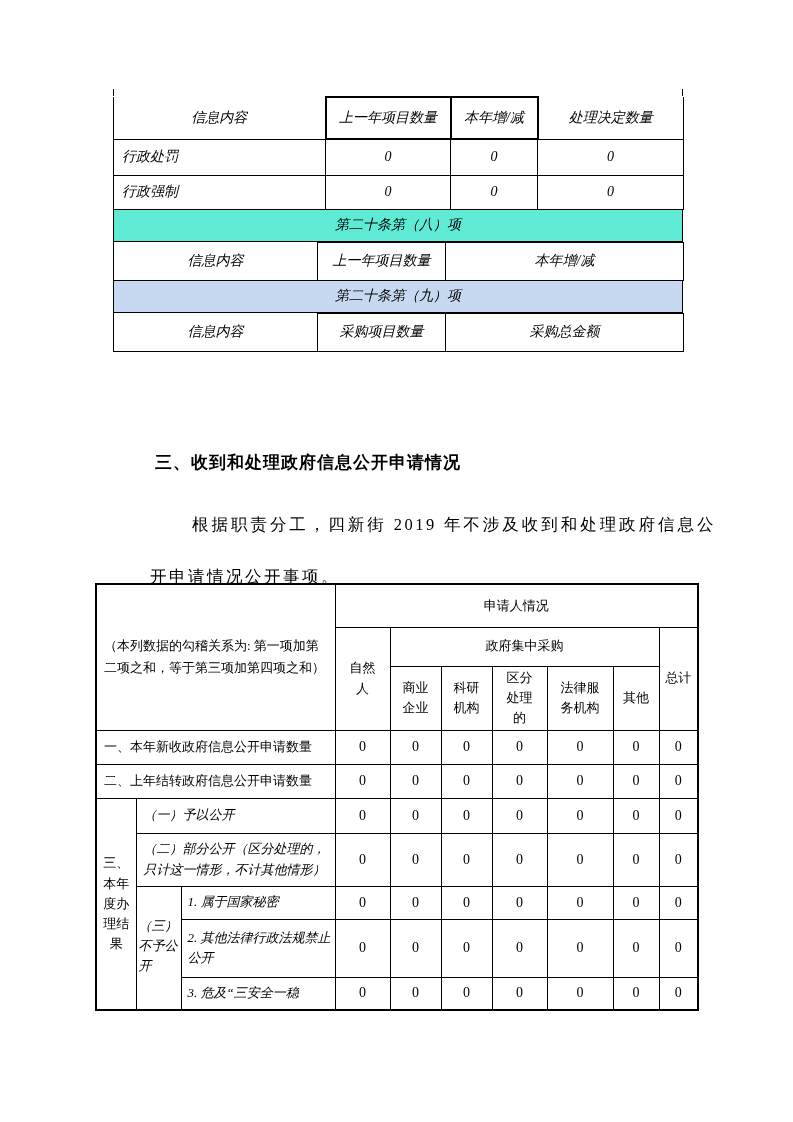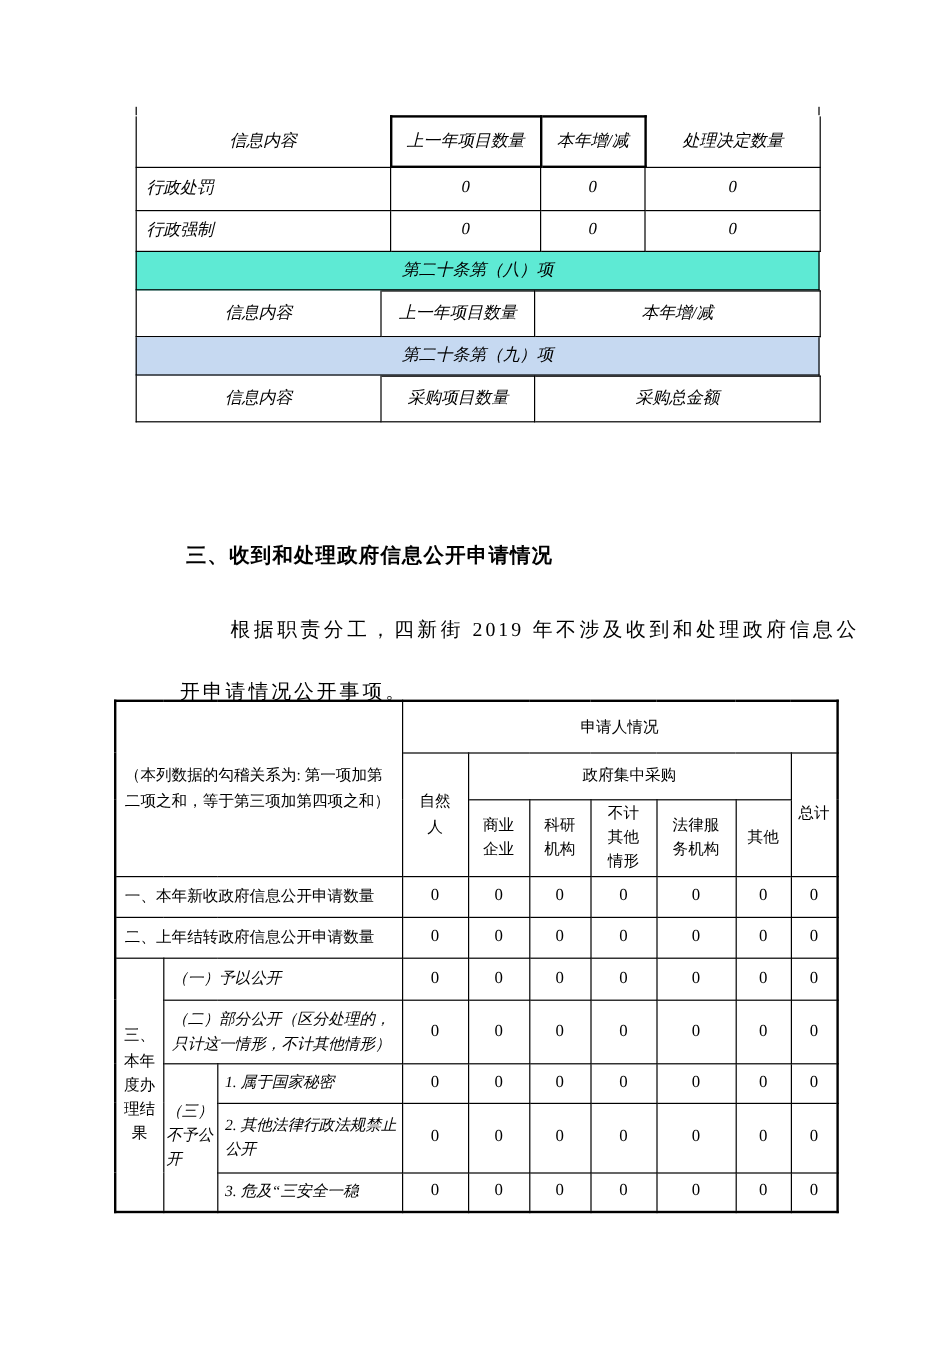--- a/index.html
+++ b/index.html
@@ -174,21 +174,21 @@
       <td class="c" colspan="7">申请人情况</td>
     </tr>
     <tr class="ah39">
       <td class="c pad12" rowspan="2">自然人</td>
       <td class="c" colspan="5">政府集中采购</td>
       <td class="c pad2" rowspan="2">总计</td>
     </tr>
     <tr class="ah64">
       <td class="c pad8">商业企业</td>
       <td class="c pad8">科研机构</td>
-      <td class="c pad12">不计其他情形</td>
+      <td class="c pad12">区分处理的</td>
       <td class="c pad8">法律服务机构</td>
       <td class="c pad2">其他</td>
     </tr>
     <tr class="ah34">
       <td class="rowlbl" colspan="3">一、本年新收政府信息公开申请数量</td>
       <td class="num">0</td>
       <td class="num">0</td>
       <td class="num">0</td>
       <td class="num">0</td>
       <td class="num">0</td>

